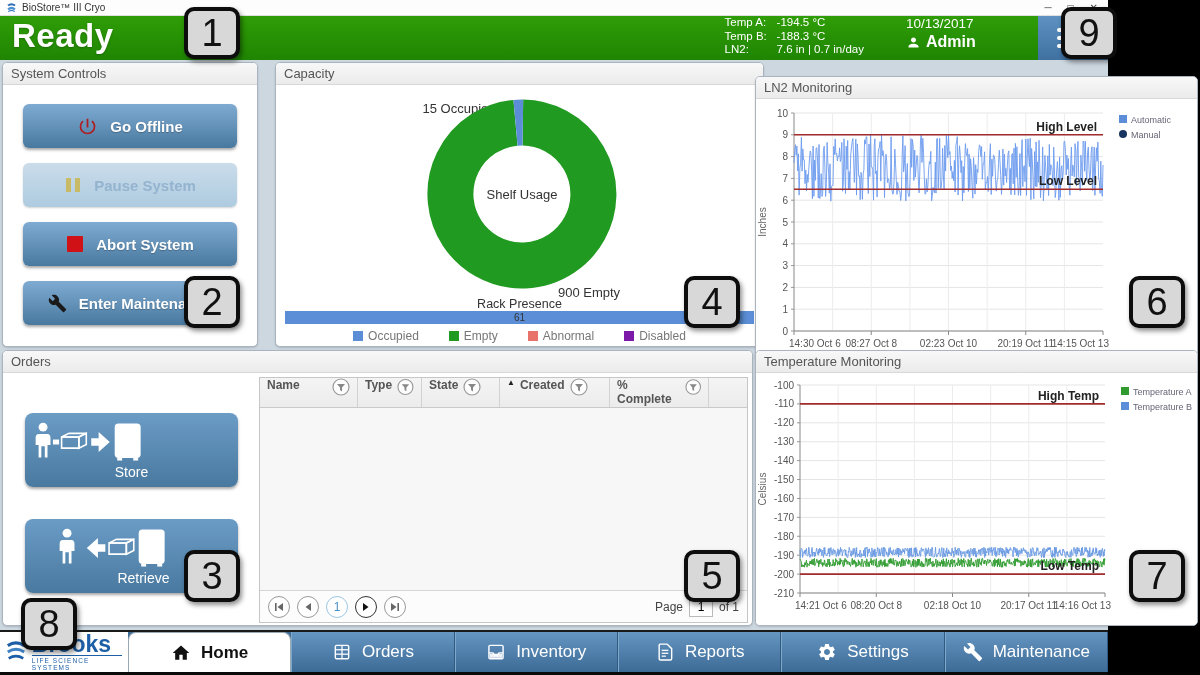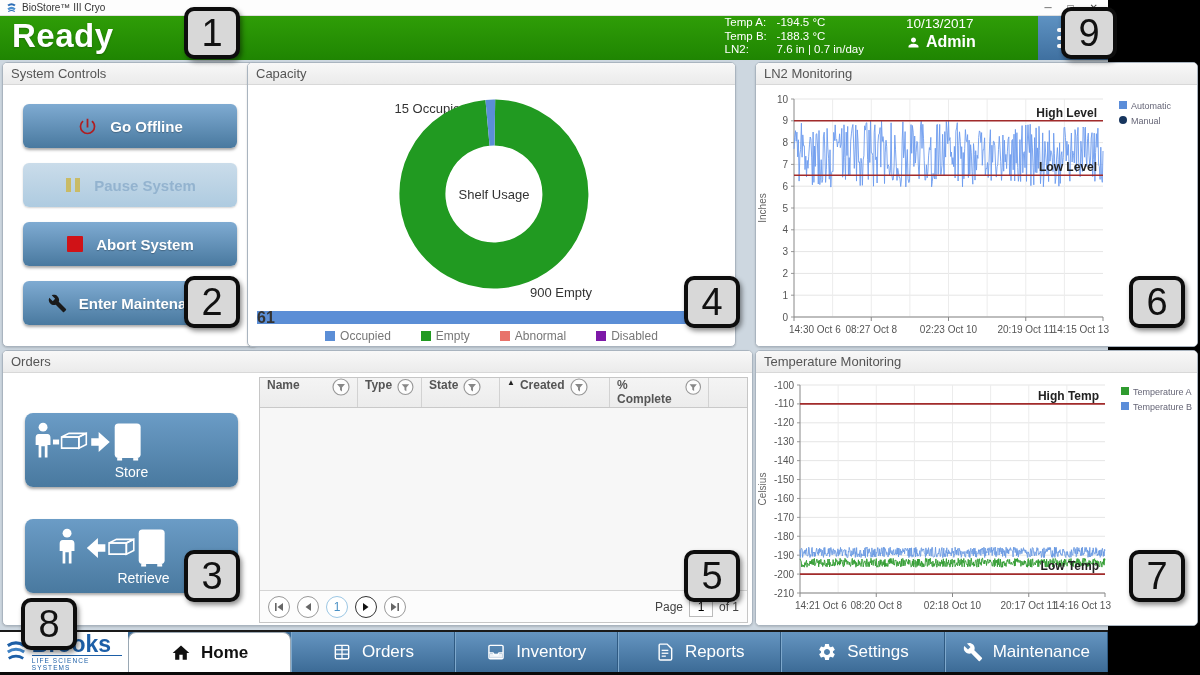--- a/index.html
+++ b/index.html
@@ -30,22 +30,22 @@
     justify-content:center; align-items:center; gap:4px; }
   .hamburger i { display:block; width:32px; height:4px; background:#fff; border-radius:2px; }
 
   
   .main { position:relative; height:570px; background:#cdd7e0; }
   .panel { position:absolute; background:#fff; border:1px solid #a9b4bf; border-radius:5px;
     box-shadow:0 1px 2px rgba(0,0,0,.15); overflow:hidden; }
   .panel-title { height:22px; background:linear-gradient(180deg,#f8f8f8,#ebebeb);
     border-bottom:1px solid #d8d8d8; color:#555; font-size:13px; padding:3px 8px; }
   #panel-system  { left:2px;  top:2px;   width:256px; height:285px; }
-  #panel-capacity{ left:247px; top:2px;  width:489px; height:285px; }
-  #panel-ln2     { left:755px; top:2px;  width:443px; height:285px; }
+  #panel-capacity{ left:275px; top:2px;  width:489px; height:285px; }
+  #panel-ln2     { left:755px; top:16px;  width:443px; height:285px; }
   #panel-orders  { left:2px;  top:290px; width:751px; height:276px; }
   #panel-temp    { left:755px; top:290px; width:443px; height:276px; }
 
   
   .sysbody { padding:19px 20px 16px 20px; }
   .ctl-btn { width:214px; height:44px; border:none; border-radius:6px; margin-bottom:15px;
     background:linear-gradient(180deg,#7fabd2,#49799f); box-shadow:0 2px 3px rgba(0,0,0,.35);
     display:flex; align-items:center; justify-content:center; gap:12px; cursor:pointer;
     color:#fff; font-size:15px; font-weight:600; text-shadow:0 1px 1px rgba(0,0,0,.25); }
   .ctl-btn.disabled { background:linear-gradient(180deg,#cadcea,#aecbe0);
@@ -54,21 +54,21 @@
 
   
   #panel-capacity .body { position:relative; height:262px; }
   .donut-label { position:absolute; font-size:13px; color:#333; }
   #lbl-occupied { left:108px; top:16px; width:150px; text-align:center; }
   #lbl-empty    { left:238px; top:200px; width:150px; text-align:center; }
   #lbl-center   { left:186px; top:102px; width:120px; text-align:center; }
   #donut-svg { position:absolute; left:146px; top:9px; }
   .rack-label { position:absolute; top:212px; width:100%; text-align:center; font-size:12.5px; color:#333; }
   .rack-bar { position:absolute; top:226px; left:9px; right:9px; height:13px; background:#5b8ed6; }
-  .rack-bar span { display:block; width:100%; font-size:16px; color:#333; line-height:13px;font-weight:bold; }
+  .rack-bar span { display:block; width:100%; text-align:center; font-size:10px; color:#333; line-height:13px; }
   .cap-legend { position:absolute; top:244px; width:100%; display:flex; justify-content:center; gap:30px; }
   .cap-legend .item { display:flex; align-items:center; gap:5px; font-size:12px; color:#777; }
   .cap-legend .sw { width:10px; height:10px; display:inline-block; }
 
   
   .order-btn { position:absolute; left:22px; width:213px; height:74px; border:none; border-radius:8px;
     background:linear-gradient(180deg,#6b9cc6,#49799f); box-shadow:0 2px 3px rgba(0,0,0,.35);
     display:flex; flex-direction:column; justify-content:center; cursor:pointer;
     color:#fff; font-size:14px; }
   #btn-store { top:62px; } #btn-retrieve { top:168px;padding-left:24px; }
@@ -217,20 +217,21 @@
     <div class="panel" id="panel-capacity">
       <div class="panel-title">Capacity</div>
       <div class="body">
         <div class="donut-label" id="lbl-occupied">15 Occupied</div>
         <svg id="donut-svg" width="200" height="200">
             <path d="M 100.88 28.51 A 71.5 71.5 0 1 1 93.52 28.79" stroke="#219a21" stroke-width="46" fill="none"></path>
             <path d="M 93.52 28.79 A 71.5 71.5 0 0 1 100.88 28.51" stroke="#5b8ed6" stroke-width="46" fill="none"></path>
           </svg>
         <div class="donut-label" id="lbl-center">Shelf Usage</div>
         <div class="donut-label" id="lbl-empty">900 Empty</div>
+        <div class="rack-label">Rack Presence</div>
         <div class="rack-bar">
           <span>61</span>
         </div>
         <div class="cap-legend">
           <span class="item">
               <i class="sw" style="background: rgb(91, 142, 214);"></i>
               <span>Occupied</span>
             </span>
           <span class="item">
               <i class="sw" style="background: rgb(33, 154, 33);"></i>

